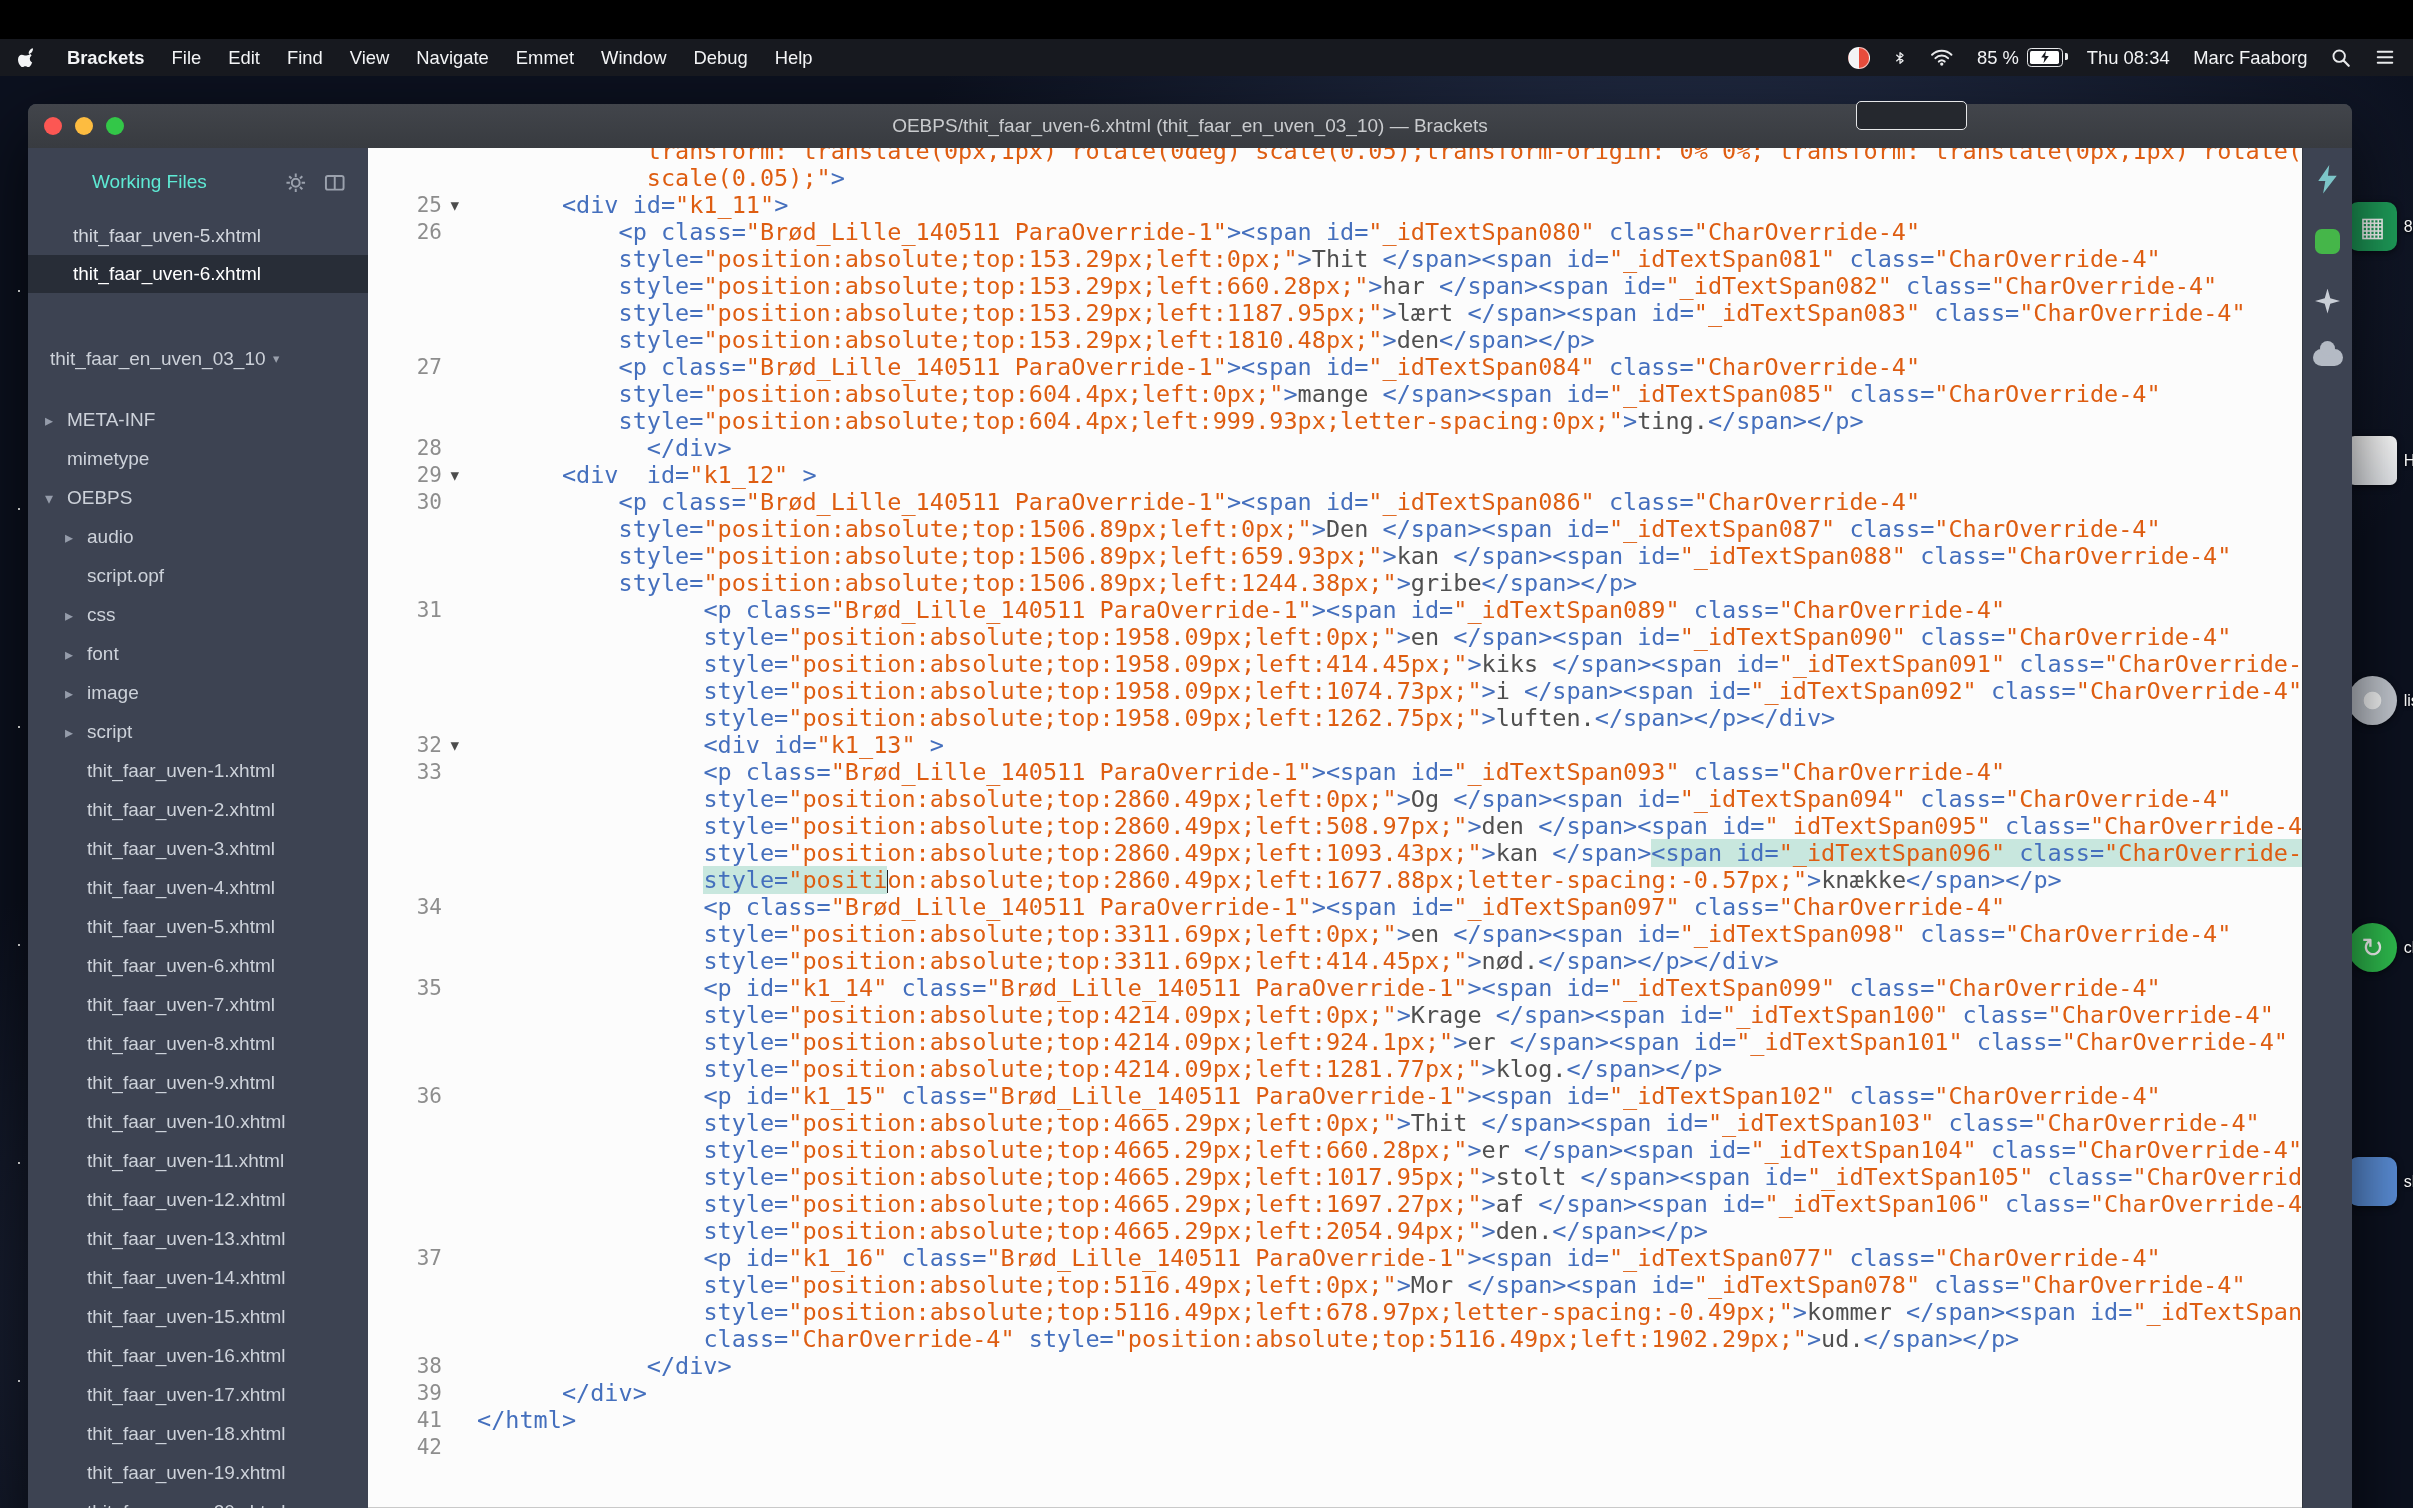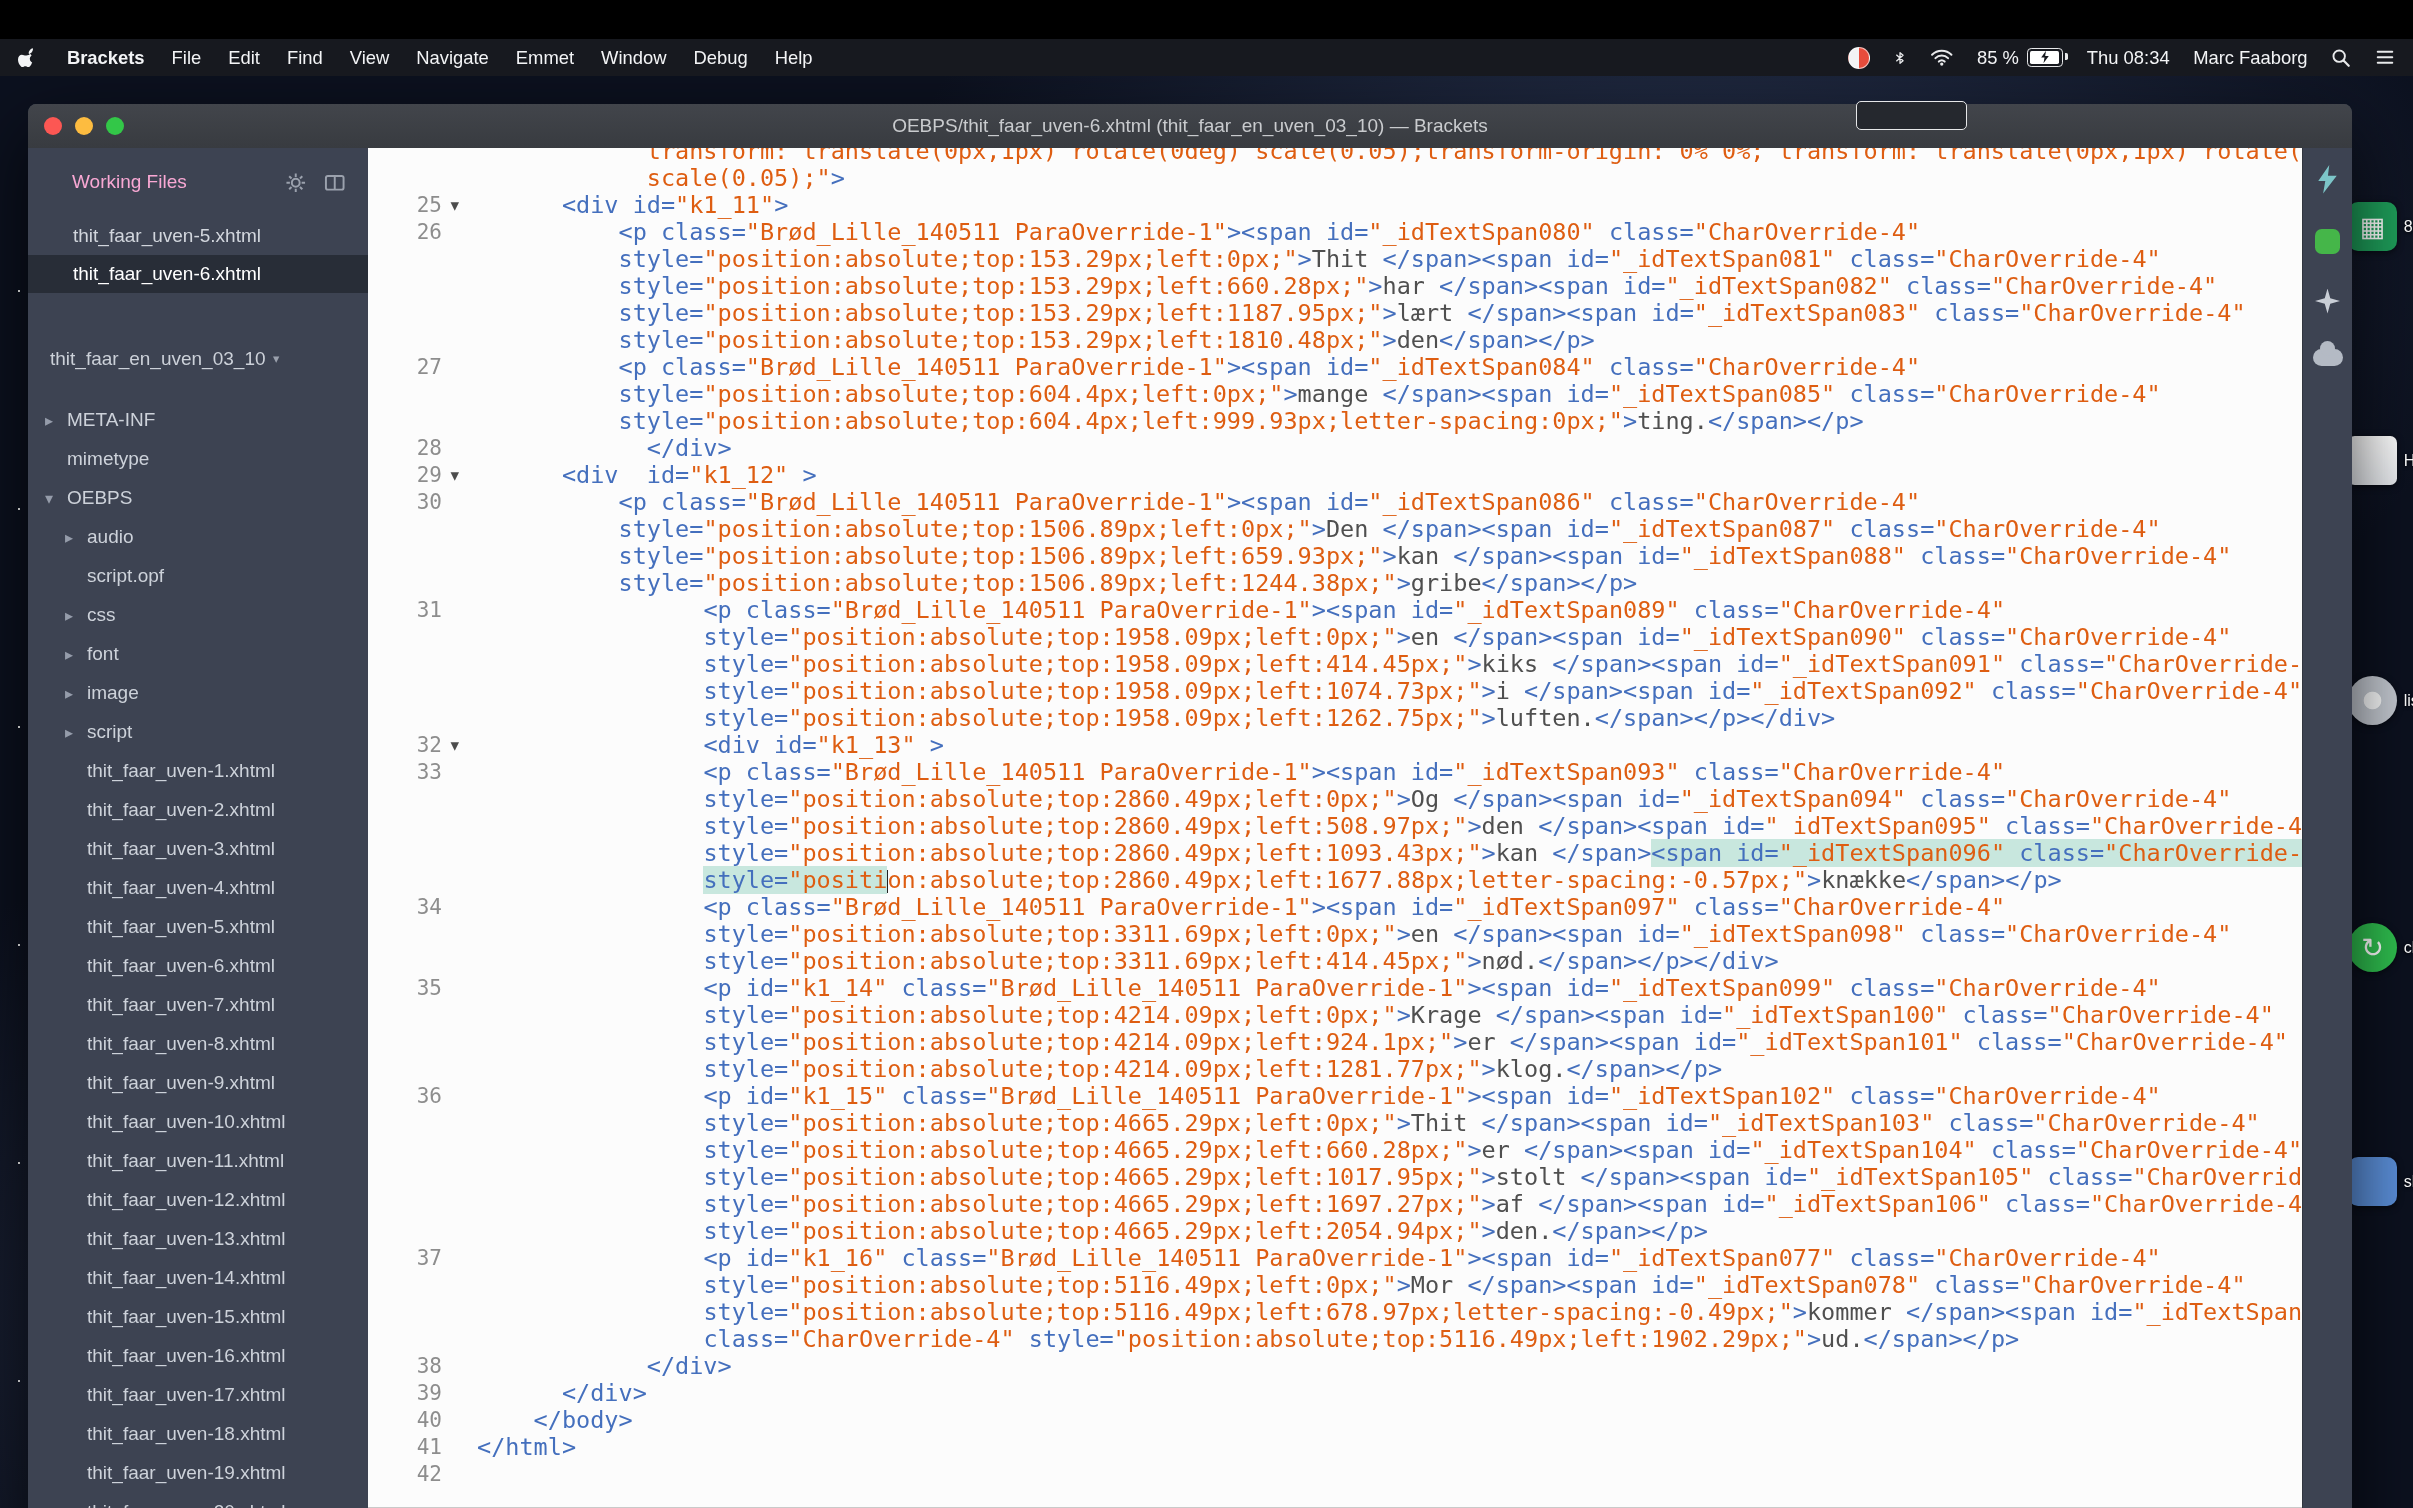--- a/index.html
+++ b/index.html
@@ -52,21 +52,21 @@
     background:#3d4352;border-radius:8.4px 8.4px 0 0;overflow:hidden;display:flex;flex-direction:column;
     box-shadow:0 28.5px 75px rgba(0,0,0,.7);}
   .titlebar{height:44px;flex:none;background:linear-gradient(#42454b,#383b40);display:flex;align-items:center;position:relative;}
   .traffic{display:flex;gap:12.6px;padding-left:16px;z-index:1;}
   .tl{width:18.4px;height:18.4px;border-radius:50%;}
   .tl-close{background:#fc5753;}.tl-min{background:#fdbc40;}.tl-zoom{background:#33c748;}
   .title{position:absolute;left:0;right:0;text-align:center;color:#c9cbce;font-size:19px;}
   .win-body{flex:1;display:flex;min-height:0;}
   
   .sidebar{width:340px;flex:none;background:#3d4352;overflow:hidden;color:#c6cbd4;}
-  .wf-header{display:flex;align-items:center;margin-top:20px;padding:0 22px 0 44px;color:#f9a8d4;font-size:19px;height:28.5px;gap:15px;}
+  .wf-header{display:flex;align-items:center;margin-top:20px;padding:0 22px 0 64px;color:#5eead4;font-size:19px;height:28.5px;gap:15px;}
   .wf-header .sp{flex:1;}
   .wf-list{margin-top:20px;}
   .wf-item{height:38px;line-height:38px;padding-left:45px;font-size:19px;color:#d2d6dd;white-space:nowrap;}
   .wf-item.active{background:#282d37;color:#fff;}
   .project-row{margin-top:49px;padding-left:22px;font-size:19px;color:#ccd1d9;height:34px;display:flex;align-items:center;}
   .caret{font-size:12.6px;color:#9aa0ac;margin-left:7.5px;}
   .project-tree{margin-top:25px;}
   .tree-item{height:39px;display:flex;align-items:center;font-size:19px;color:#cdd2da;white-space:nowrap;}
   .tree-item.depth0{padding-left:17px;}
   .tree-item.depth1{padding-left:37px;}
@@ -595,25 +595,20 @@
                 <span class="lnum">38</span>
                 <span class="fold"></span>
                 <span class="code"><span class="tok-p">            </span><span class="tok-m">&lt;/div&gt;</span></span>
               </div>
               <div class="code-row">
                 <span class="lnum">39</span>
                 <span class="fold"></span>
                 <span class="code"><span class="tok-p">      </span><span class="tok-m">&lt;/div&gt;</span></span>
               </div>
               <div class="code-row">
-                <span class="lnum">40</span>
-                <span class="fold"></span>
-                <span class="code"><span class="tok-p">    </span><span class="tok-m">&lt;/body&gt;</span></span>
-              </div>
-              <div class="code-row">
                 <span class="lnum">41</span>
                 <span class="fold"></span>
                 <span class="code"><span class="tok-m">&lt;/html&gt;</span></span>
               </div>
               <div class="code-row">
                 <span class="lnum">42</span>
                 <span class="fold"></span>
                 <span class="code"></span>
               </div>
             </div>

